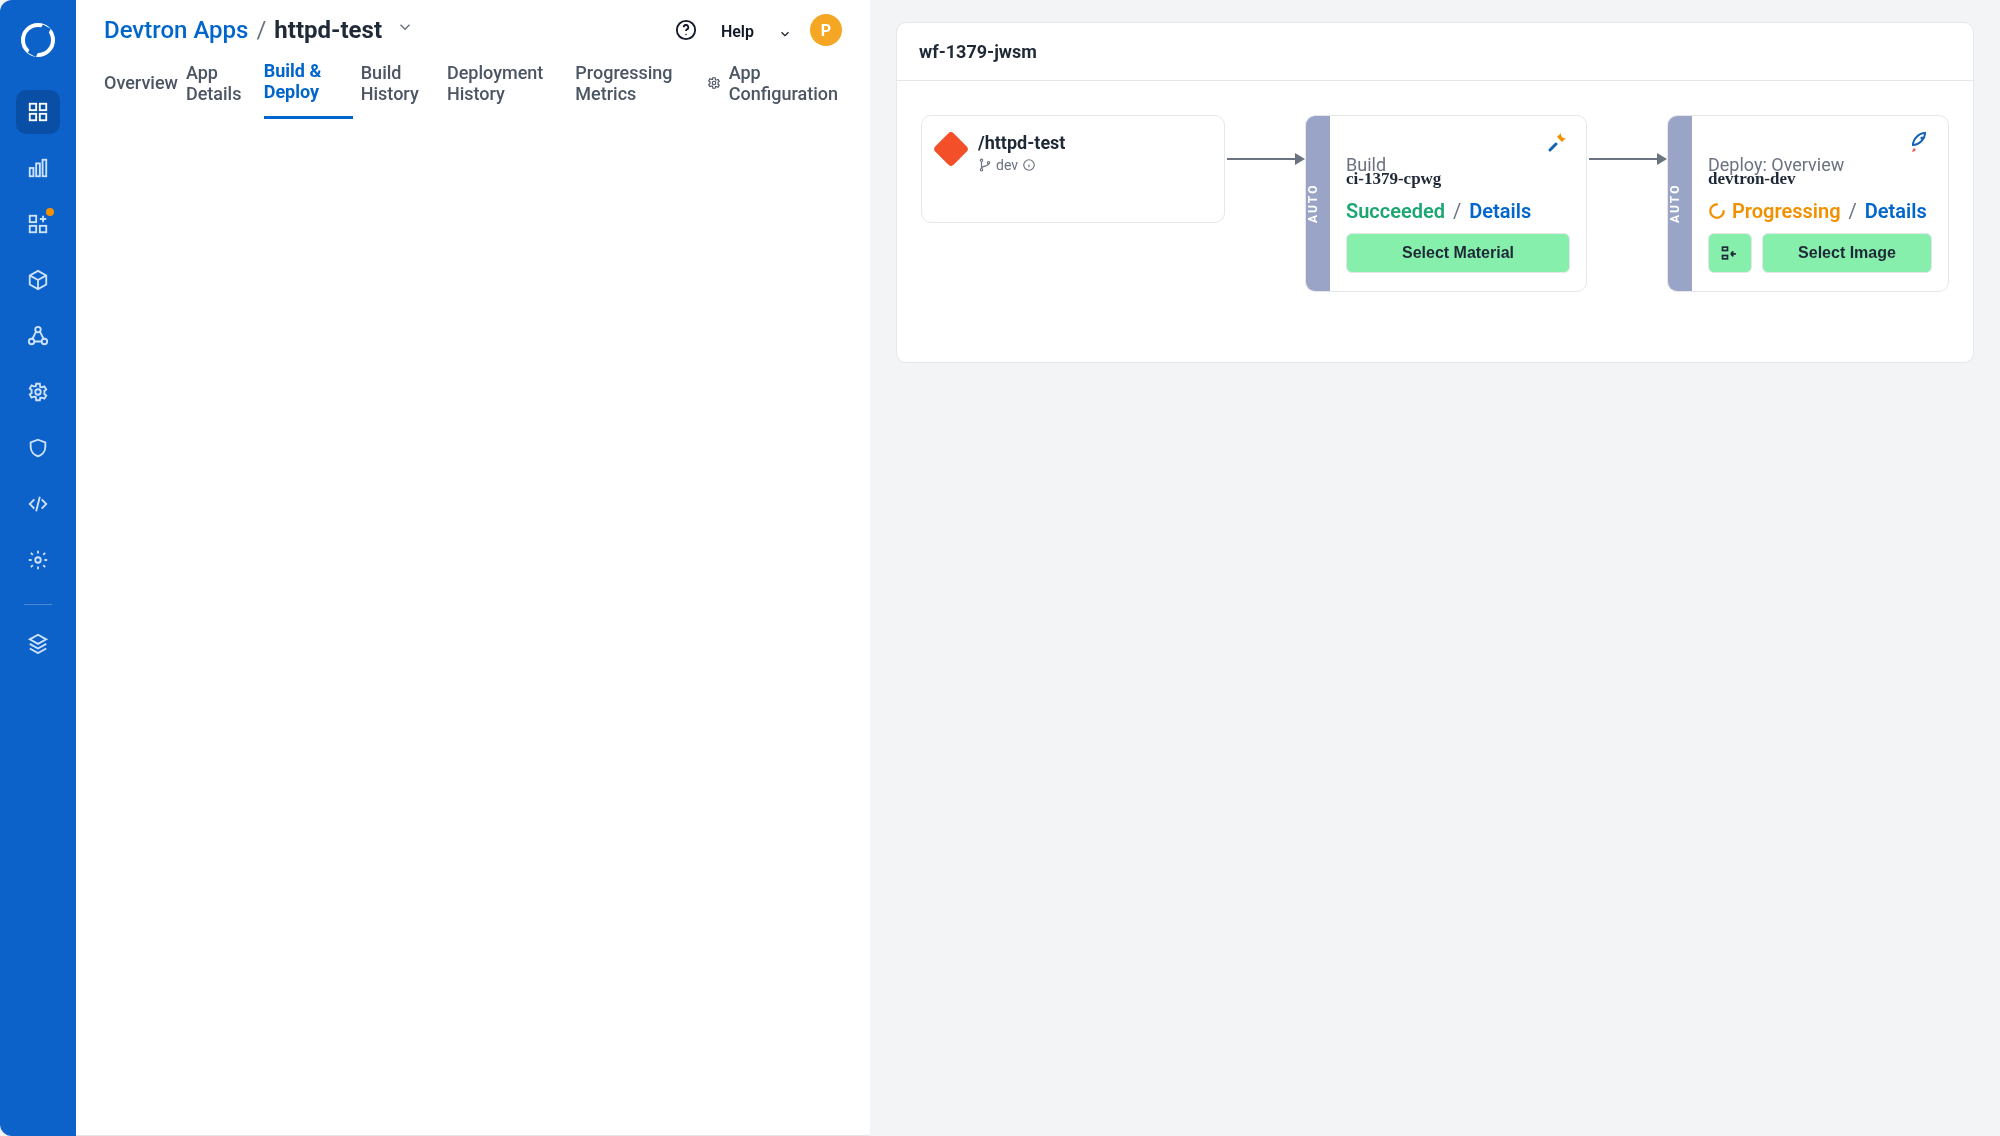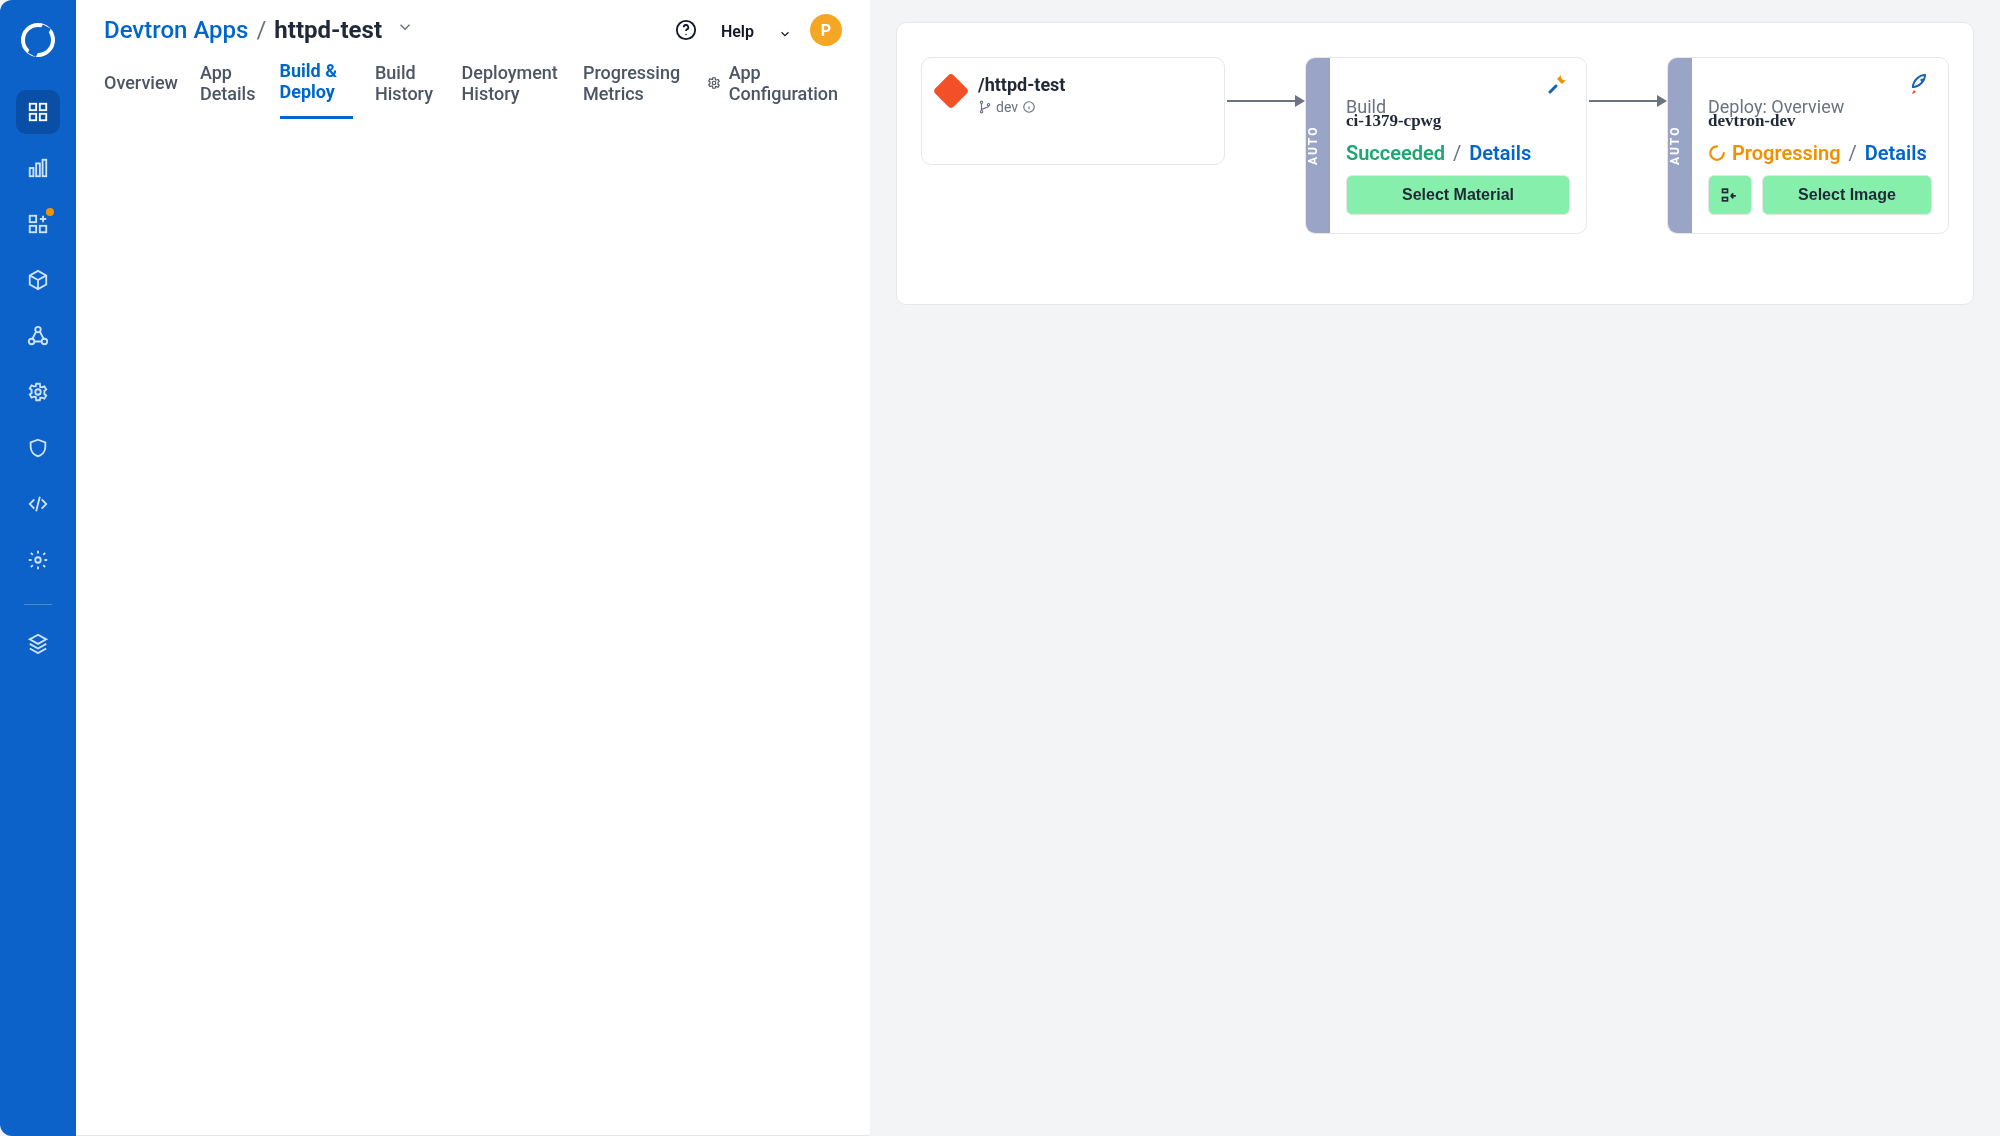--- a/index.html
+++ b/index.html
@@ -150,21 +150,21 @@
     display: flex;
     align-items: center;
     justify-content: center;
     font-weight: 700;
     font-size: 16px;
   }
 
   
   .tabs {
     display: flex;
-    gap: 22px;
+    gap: 8px;
     padding: 14px 28px 0 28px;
     align-items: center;
   }
   .tab {
     padding-bottom: 14px;
     color: #4b5563;
     font-weight: 500;
     font-size: 18px;
     cursor: pointer;
     display: flex;
@@ -422,20 +422,21 @@
             <circle cx="12" cy="12" r="3"></circle>
             <path d="M19 12a7 7 0 0 0-.1-1.2l2.1-1.6-2-3.4-2.5 1a7 7 0 0 0-2-.1L14 3h-4l-.5 2.7a7 7 0 0 0-2 .1l-2.5-1-2 3.4 2.1 1.6A7 7 0 0 0 5 12a7 7 0 0 0 .1 1.2L3 14.8l2 3.4 2.5-1a7 7 0 0 0 2 .1L10 21h4l.5-2.7a7 7 0 0 0 2-.1l2.5 1 2-3.4-2.1-1.6A7 7 0 0 0 19 12z"></path>
           </svg>
           <span>App Configuration</span>
         </div>
       </div>
     </div>
 
     <div class="canvas">
       <div class="panel">
+        <div class="panel-head">wf-1379-jwsm</div>
         <div class="panel-body">
 
           <div class="node-source">
             <div class="git-icon"></div>
             <div>
               <div class="src-title">/httpd-test</div>
               <div class="src-sub">
                 <svg width="14" height="14" viewBox="0 0 24 24" fill="none" stroke="currentColor" stroke-width="2">
                   <circle cx="6" cy="4" r="2"></circle>
                     <circle cx="6" cy="20" r="2"></circle>

